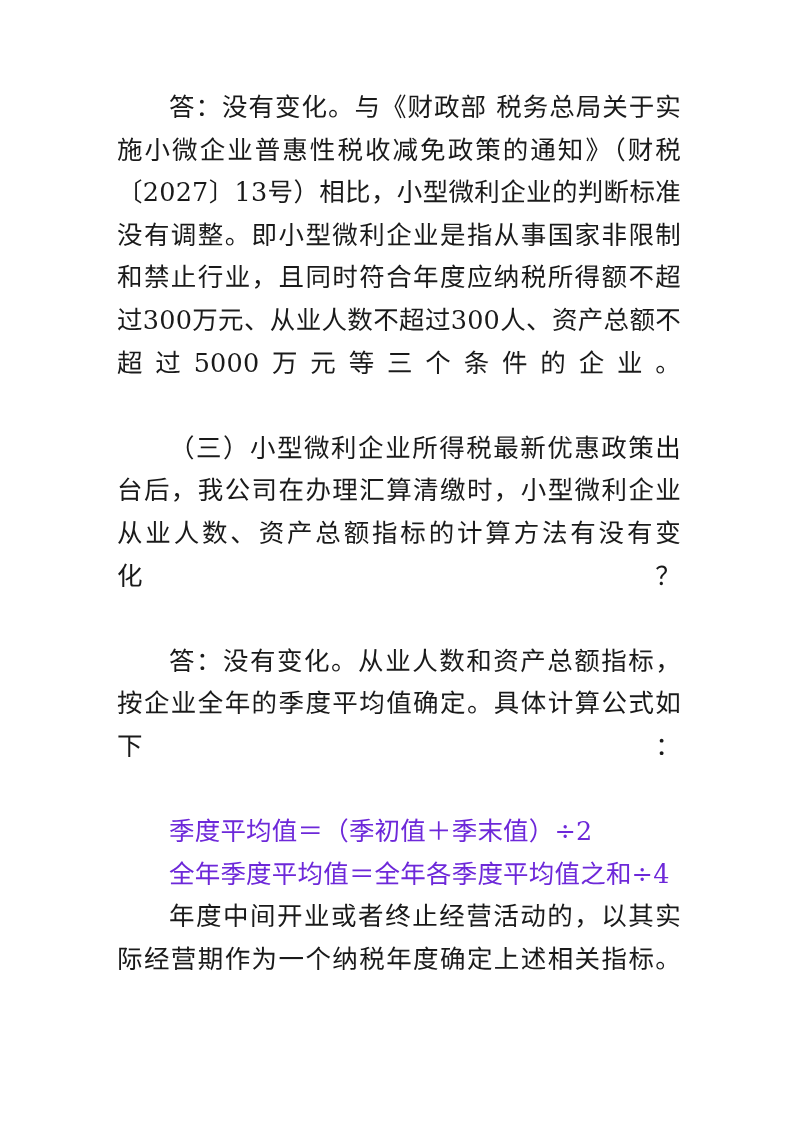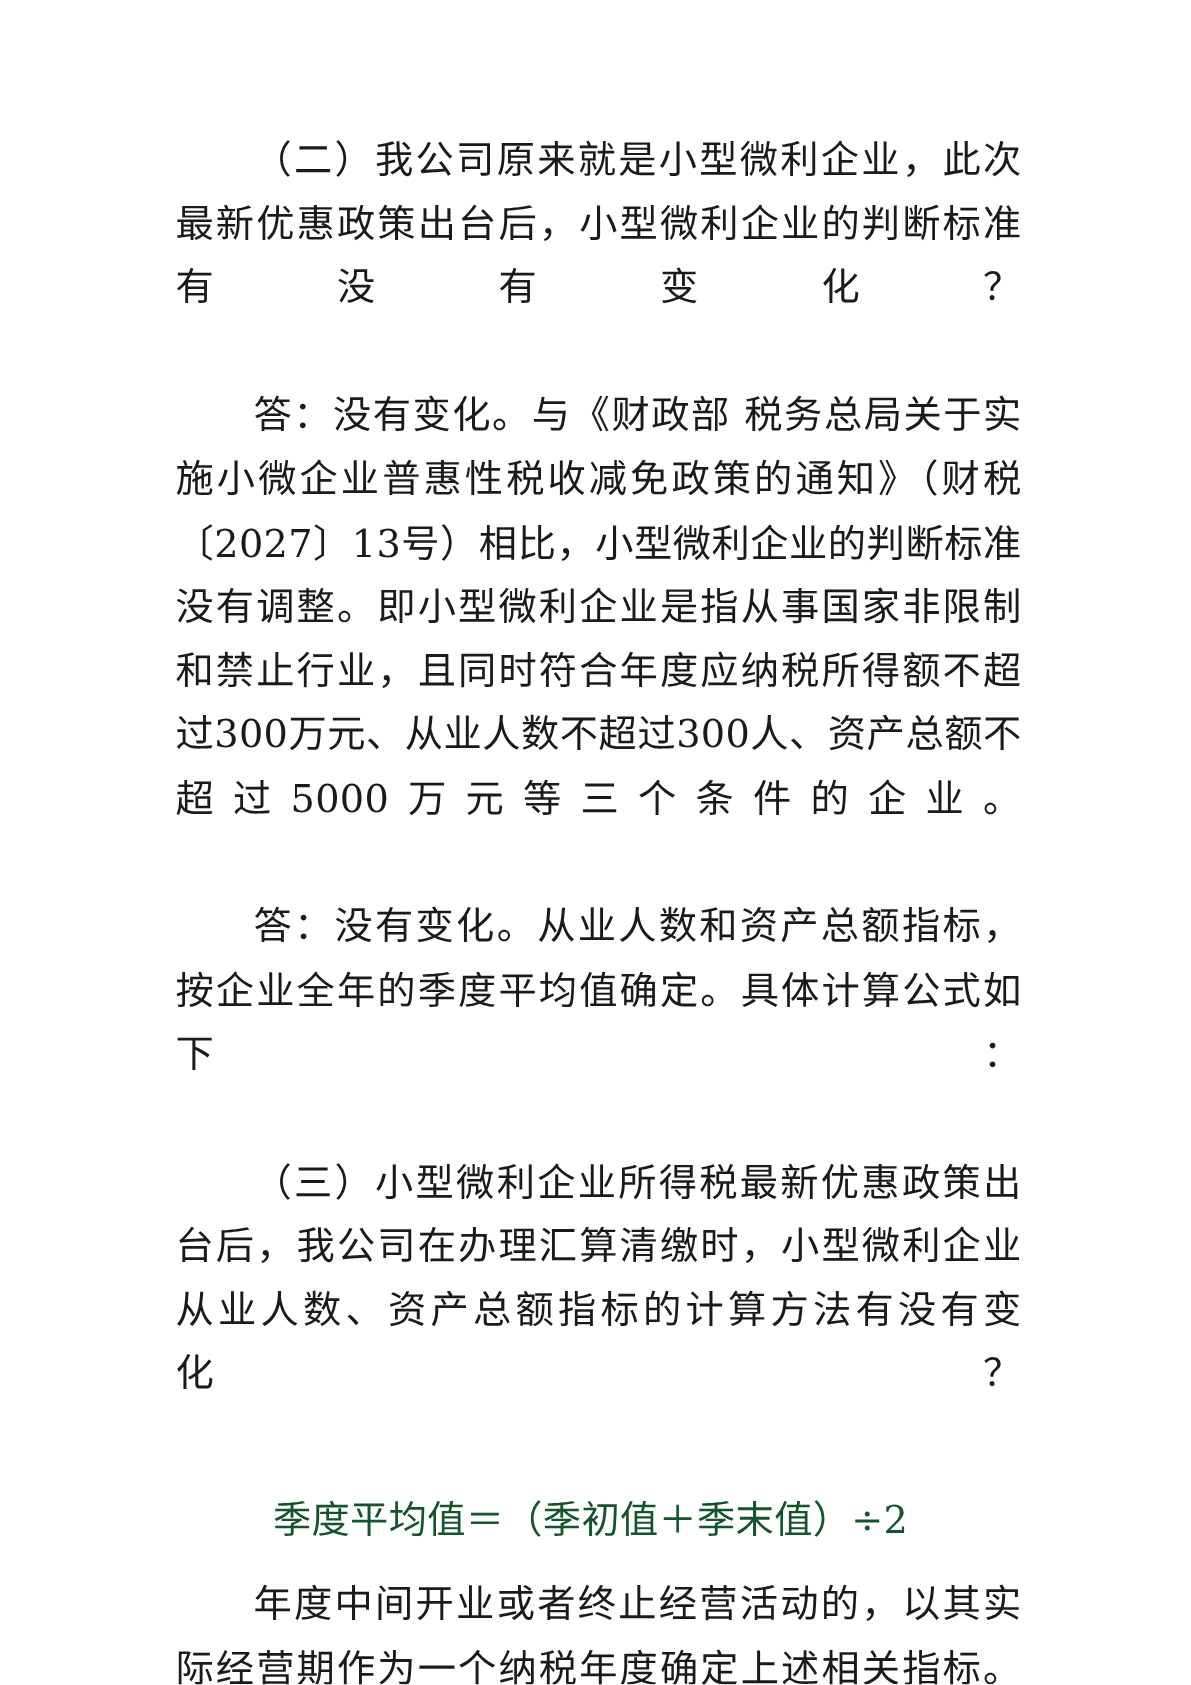--- a/index.html
+++ b/index.html
@@ -46,41 +46,41 @@
     content: "";
     display: inline-block;
     width: 100%;
   }
 
   
   .formula {
     font-family: "DejaVu Serif", "Liberation Serif", serif;
     font-size: 25.5px;
     line-height: 42.6px;
-    color: #14532d;
+    color: #6d28d9;
     text-align: left;
     text-indent: 52px;
-    margin: 13px;
+    margin: 0;
     letter-spacing: 0.2px;
     white-space: nowrap;
   }
 </style>
 </head>
 <body>
 
 <div class="page">
   <div class="content">
 
-    <p class="para">（二）我公司原来就是小型微利企业，此次最新优惠政策出台后，小型微利企业的判断标准有没有变化？</p>
 
     <p class="para">答：没有变化。与《财政部 税务总局关于实施小微企业普惠性税收减免政策的通知》（财税〔2027〕13号）相比，小型微利企业的判断标准没有调整。即小型微利企业是指从事国家非限制和禁止行业，且同时符合年度应纳税所得额不超过300万元、从业人数不超过300人、资产总额不超过5000万元等三个条件的企业。</p>
 
+    <p class="para">（三）小型微利企业所得税最新优惠政策出台后，我公司在办理汇算清缴时，小型微利企业从业人数、资产总额指标的计算方法有没有变化？</p>
+
     <p class="para">答：没有变化。从业人数和资产总额指标，按企业全年的季度平均值确定。具体计算公式如下：</p>
-
-    <p class="para">（三）小型微利企业所得税最新优惠政策出台后，我公司在办理汇算清缴时，小型微利企业从业人数、资产总额指标的计算方法有没有变化？</p>
 
     <p class="formula">季度平均值＝（季初值＋季末值）÷2</p>
 
+    <p class="formula">全年季度平均值＝全年各季度平均值之和÷4</p>
 
     <p class="para">年度中间开业或者终止经营活动的，以其实际经营期作为一个纳税年度确定上述相关指标。</p>
 
   </div>
 </div>
 
 </body></html>

